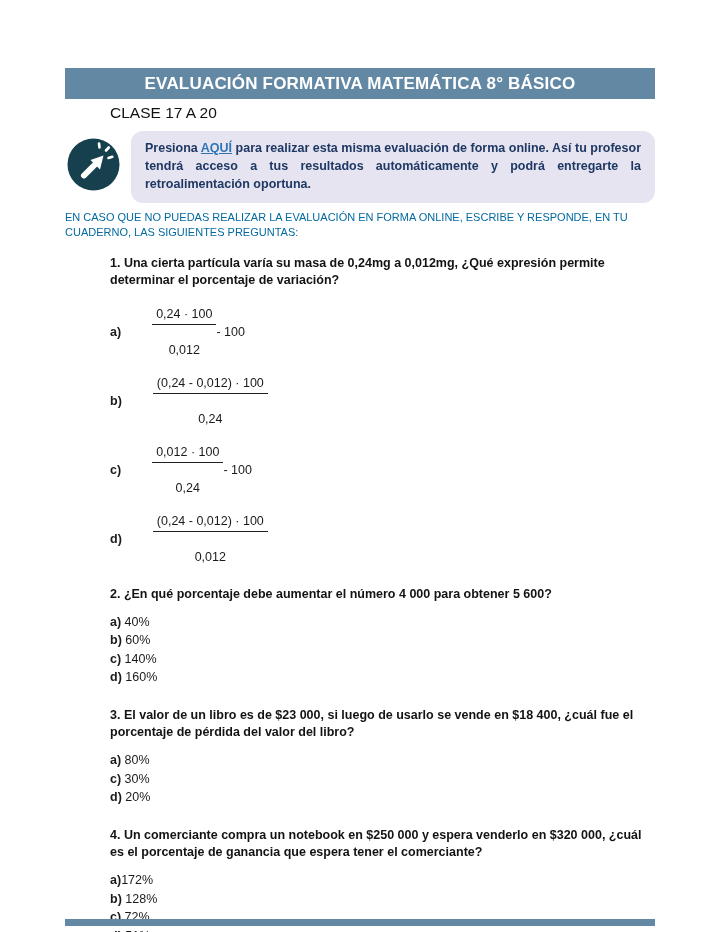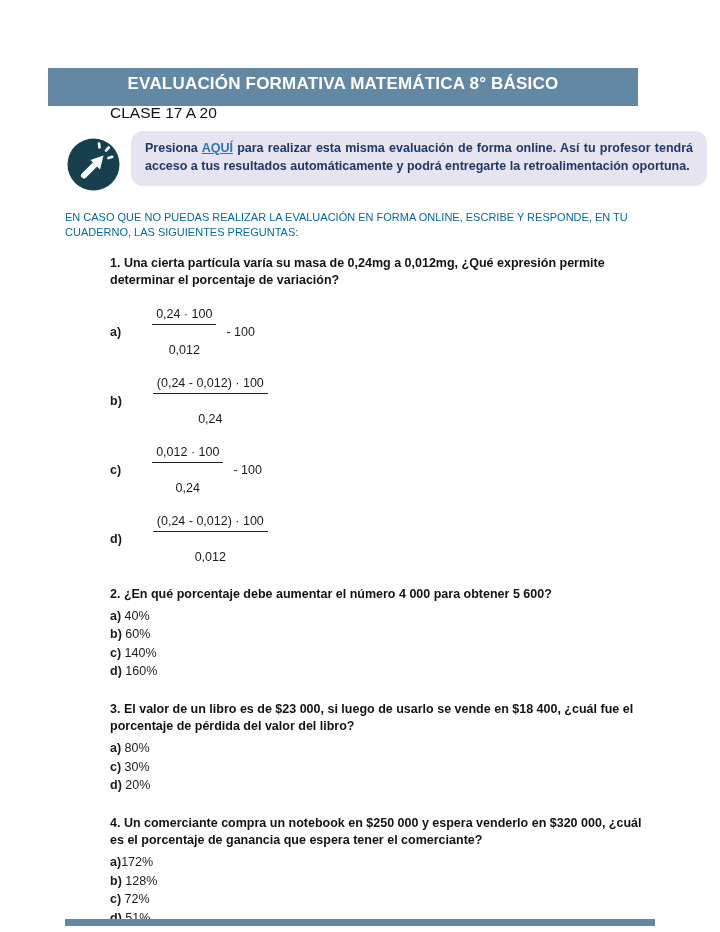--- a/index.html
+++ b/index.html
@@ -1,48 +1,48 @@
 <!DOCTYPE html>
 <html><head>
 <meta charset="utf-8">
 <style>
   * { margin:0; padding:0; box-sizing:border-box; }
   html,body { width:720px; height:932px; background:#ffffff; overflow:hidden; }
   body { font-family:"Liberation Sans","DejaVu Sans",sans-serif; color:#1a1a1a; position:relative; }
 
-  .banner { position:absolute; left:48px; top:68px; width:590px; height:38px;
+  .banner { position:absolute; left:65px; top:68px; width:590px; height:31px;
     background:#6288a4; color:#ffffff; font-weight:bold; font-size:17px;
     text-align:center; line-height:31px; letter-spacing:.2px; }
 
   .clase { position:absolute; left:110px; top:104px; font-size:15.5px; font-weight:normal; color:#111; }
 
   .icon-circle { position:absolute; left:66px; top:137px; width:55px; height:55px; }
 
-  .info-box { position:absolute; left:131px; top:131px; width:576px;
+  .info-box { position:absolute; left:131px; top:131px; width:524px;
     background:#e5e4f0; border-radius:12px; padding:9px 14px 10px 14px;
     font-size:12.5px; font-weight:bold; color:#1f3864; text-align:justify; line-height:1.42; }
   .info-box a { color:#2e74b5; text-decoration:underline; cursor:pointer; }
 
   .instructions { position:absolute; left:65px; top:210px; width:592px;
     font-size:11px; font-weight:normal; color:#0369a1; line-height:1.38; }
 
   .questions { position:absolute; left:110px; top:255px; width:545px; font-size:12.5px; }
   .q-text { font-weight:bold; line-height:1.38; color:#131313; }
   .q-block { margin-top:20px; }
   .q-block:first-child { margin-top:0; }
 
-  .opts-text { margin-top:4px; line-height:18.5px; }
+  .opts-text { margin-top:10px; line-height:18.5px; }
   .opt-row .opt-label { font-weight:bold; }
 
   .frac-opt { display:flex; align-items:center; margin-top:16px; }
   .frac-opt .opt-label { font-weight:bold; margin-right:3px; }
   .frac { display:inline-block; text-align:center;margin-left:28px; }
   .frac .num { display:block; line-height:17px; padding:0 4px 1px 4px; border-bottom:1.4px solid #222; }
   .frac .den { display:block; line-height:17px; padding-top:17px; }
-  .frac-suffix { margin-left:10px; }
+  .frac-suffix { }
 
   .footer-bar { position:absolute; left:65px; bottom:6px; width:590px; height:7px; background:#6288a4; }
 </style>
 </head>
 <body>
 
 <div class="banner">
   <span>EVALUACIÓN FORMATIVA MATEMÁTICA 8° BÁSICO</span>
 </div>
 

